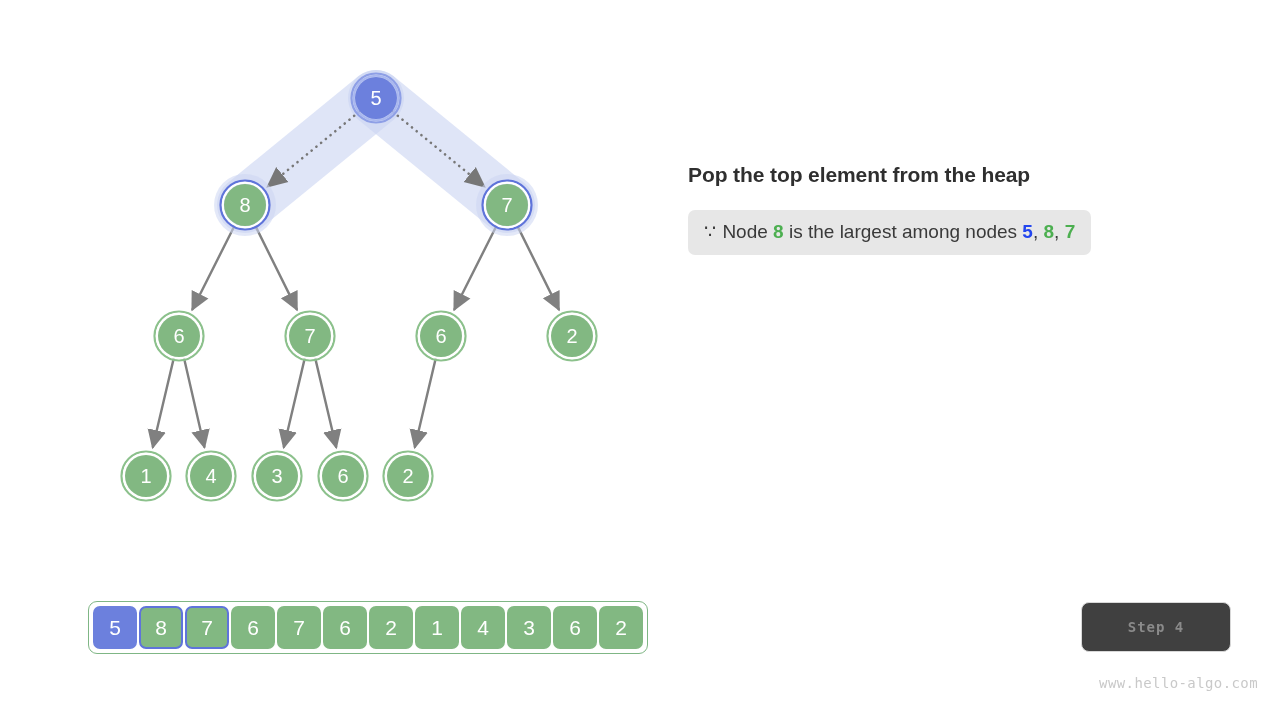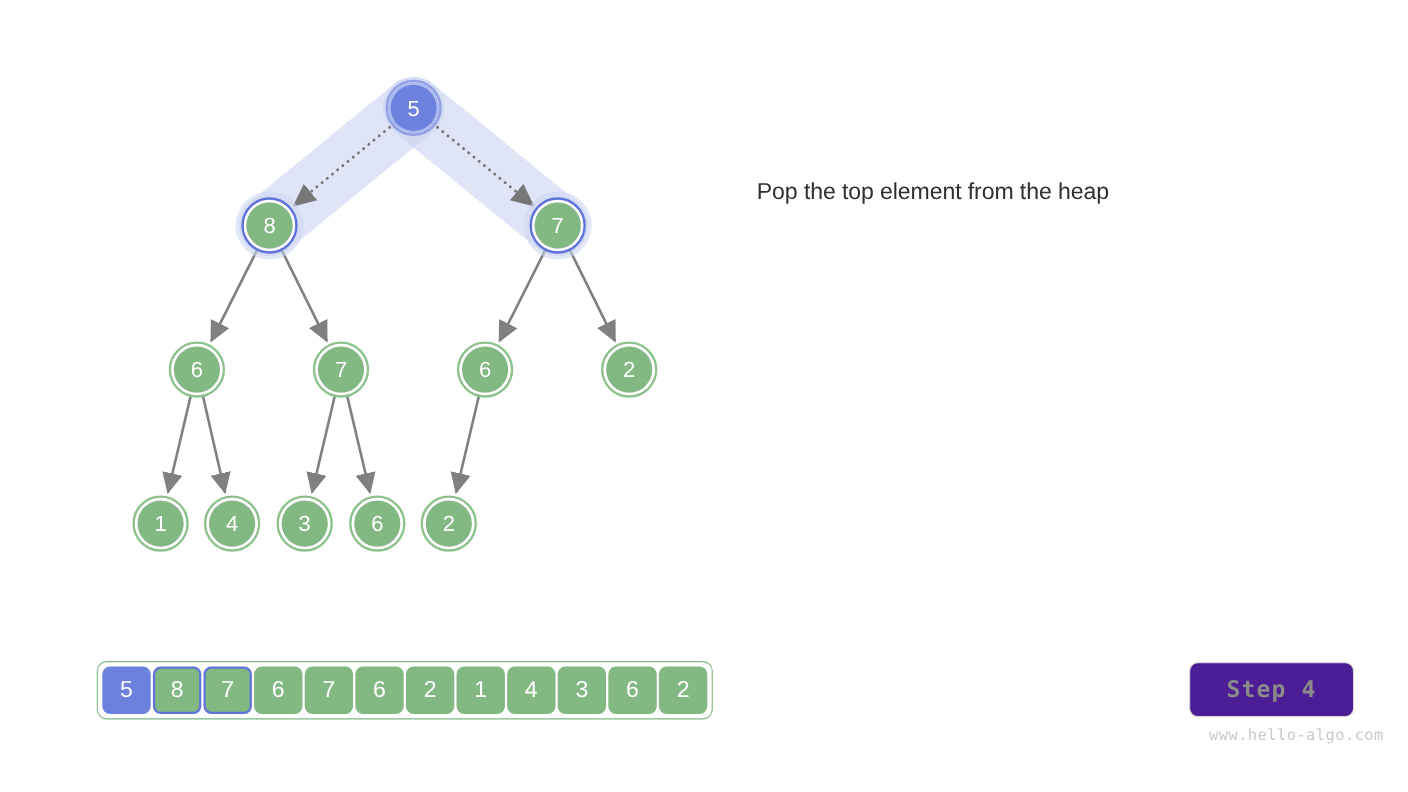--- a/index.html
+++ b/index.html
@@ -28,21 +28,21 @@
 
   
   #explain-panel {
     position: absolute;
     left: 688px;
     top: 160px;
     width: 540px;
   }
   #panel-title {
     font-size: 21px;
-    font-weight: normal;
+    font-weight: bold;
     color: #2f2f2f;
     letter-spacing: -0.1px;
     margin: 0 0 10px 0;
     line-height: 30px;
   }
   .step-line {
     font-size: 19px;
     color: #3a3a3a;
     line-height: 28px;
     margin: 0;
@@ -103,36 +103,36 @@
   
   #step-badge {
     position: absolute;
     left: 1081px;
     top: 602px;
     width: 150px;
     height: 50px;
     box-sizing: border-box;
     border: 1.5px solid #d8d8d8;
     border-radius: 8px;
-    background: #4c1d95;
+    background: #404040;
     display: flex;
     align-items: center;
     justify-content: center;
     font-family: "DejaVu Sans Mono", monospace;
-    font-size: 21px;
+    font-size: 14px;
     font-weight: bold;
     color: #8a8a8a;
     letter-spacing: 1px;
   }
 
   
   #watermark {
     position: absolute;
     right: 22px;
-    top: 661px;
+    top: 675px;
     font-family: "DejaVu Sans Mono", monospace;
     font-size: 14px;
     color: #c9c9c9;
     letter-spacing: 0.4px;
   }
 </style>
 </head>
 <body>
 
 <svg id="tree-canvas" viewBox="0 0 680 560" xmlns="http://www.w3.org/2000/svg">
@@ -238,20 +238,27 @@
         <circle cx="408" cy="476" r="24.5" fill="none" stroke="#8cc18c" stroke-width="2.2"></circle>
         <circle cx="408" cy="476" r="22.2" fill="none" stroke="#ffffff" stroke-width="2"></circle>
         <circle cx="408" cy="476" r="21" fill="#82b882"></circle>
         <text x="408" y="483" text-anchor="middle" fill="#ffffff" font-size="20" font-family="&quot;Liberation Sans&quot;, sans-serif">2</text>
       </g>
     </g>
 </svg>
 
 <div id="explain-panel">
   <div id="panel-title">Pop the top element from the heap</div>
+  <div id="reason-box">
+    <span class="because-sym">∵</span>
+    <span>Node</span>
+    <span class="num-green">8</span>
+    <span>is the largest among nodes</span>
+    <span class="num-blue">5</span><span>, </span><span class="num-green">8</span><span>, </span><span class="num-green">7</span>
+  </div>
 </div>
 
 <div id="array-strip">
     <div class="array-cell cell-blue-fill">
       <span>5</span>
     </div>
     <div class="array-cell cell-blue-border">
       <span>8</span>
     </div>
     <div class="array-cell cell-blue-border">

